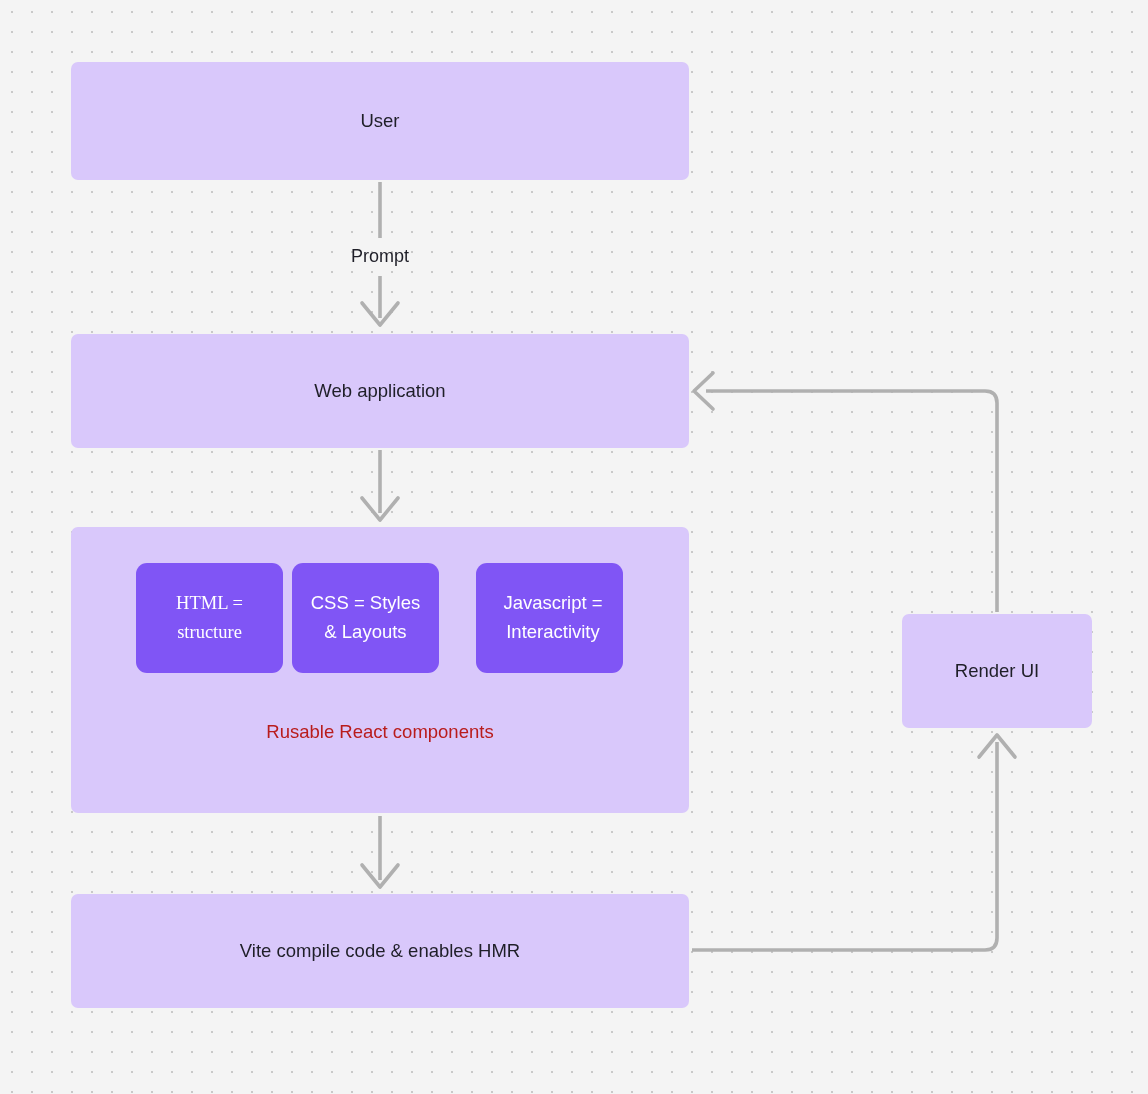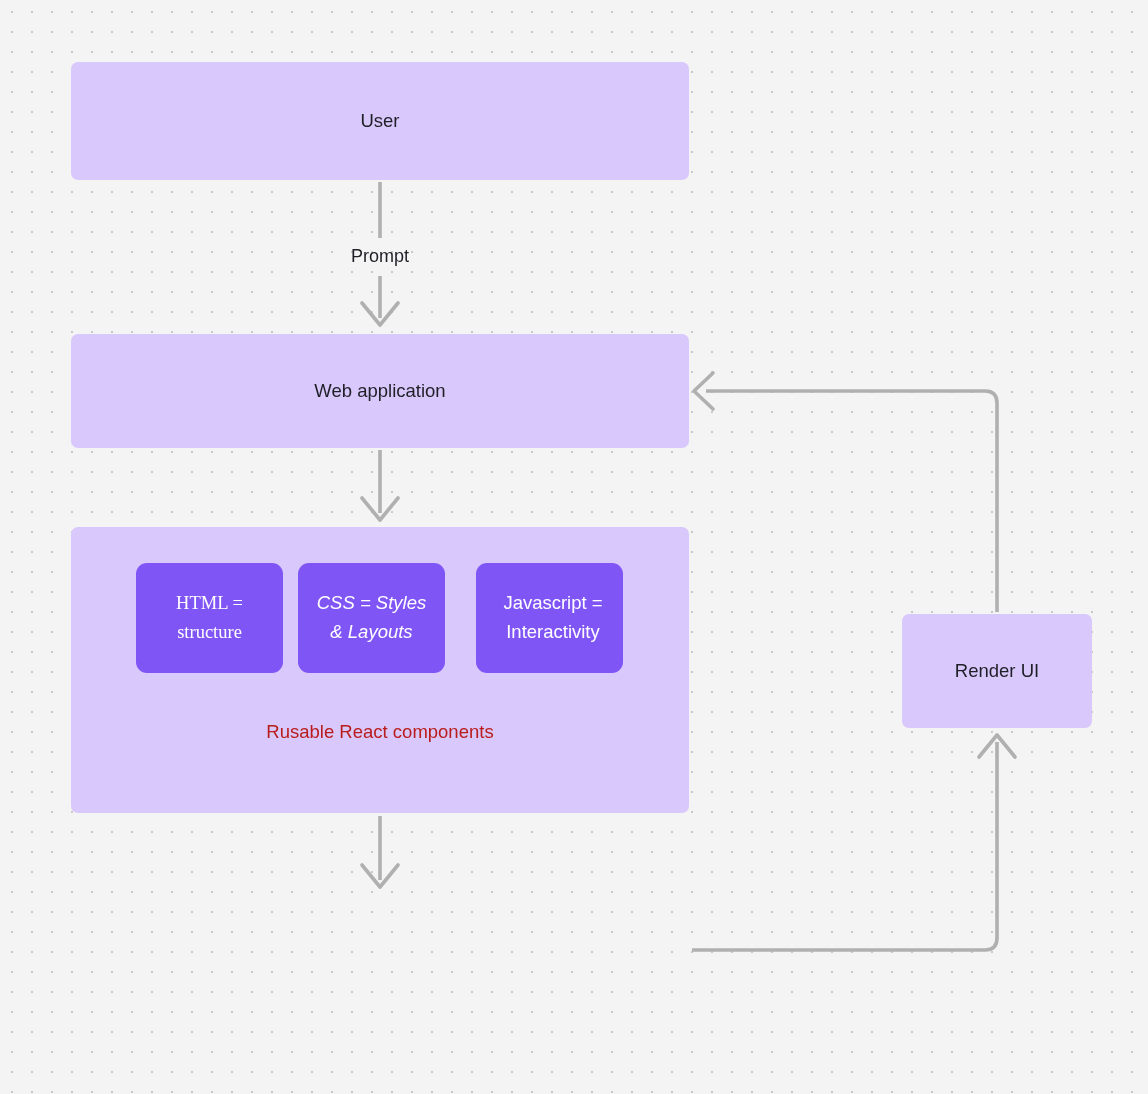--- a/index.html
+++ b/index.html
@@ -119,31 +119,34 @@
   <div class="node" style="left:71px;top:334px;width:618px;height:114px;justify-content:center;">
     <span>Web application</span>
   </div>
 
   <div class="node group-node" style="left:71px;top:527px;width:618px;height:286px;">
 
     <div class="chip" style="left:65px;top:36px;width:147px;height:110px;font-family:Liberation Serif, serif;">
       <span><span>HTML =</span><br><span>structure</span></span>
     </div>
 
-    <div class="chip" style="left:227px;top:36px;width:147px;height:110px;font-style:italic;">
+    <div class="chip" style="left:221px;top:36px;width:147px;height:110px;">
       <span><span>CSS = Styles</span><br><span>&amp; Layouts</span></span>
     </div>
 
     <div class="chip" style="left:405px;top:36px;width:147px;height:110px;padding-left:13px;">
       <span><span>Javascript =</span><br><span>Interactivity</span></span>
     </div>
 
     <div class="group-caption" style="top:193px;">
       <span>Rusable React components</span>
     </div>
   </div>
 
+  <div class="node" style="left:71px;top:894px;width:618px;height:114px;">
+    <span>Vite compile code &amp; enables HMR</span>
+  </div>
 
   <div class="node" style="left:902px;top:614px;width:190px;height:114px;">
     <span>Render UI</span>
   </div>
 
 </div>
 
 </body></html>

